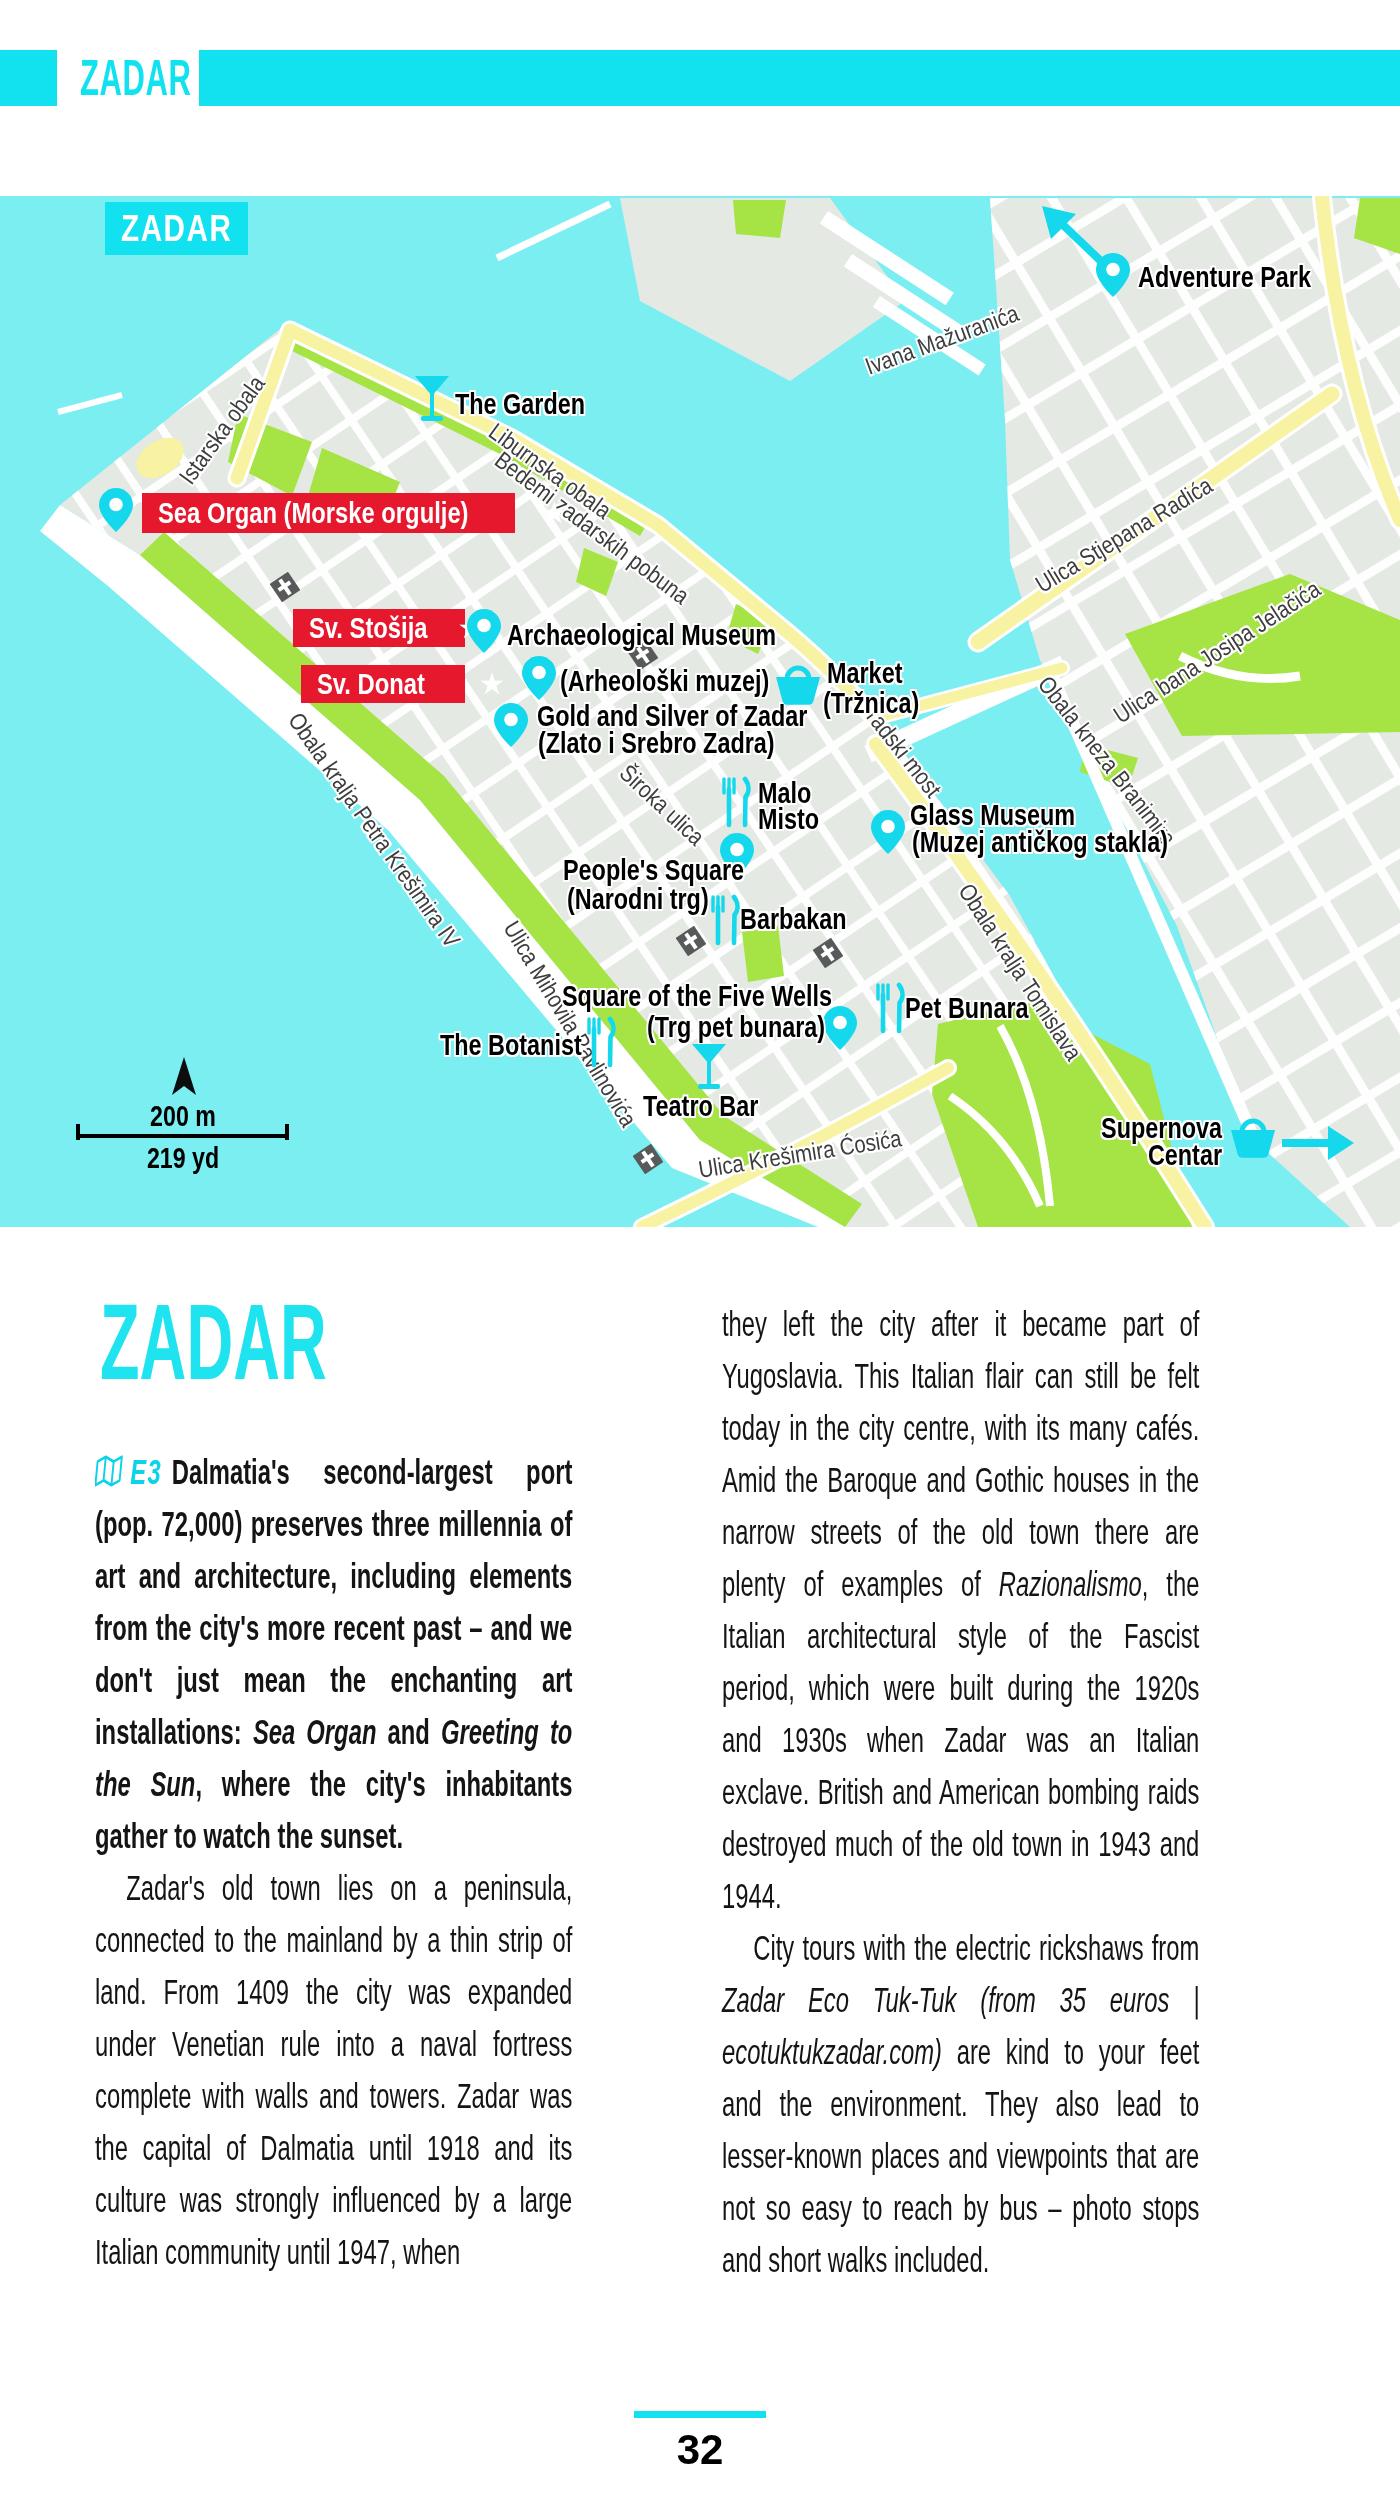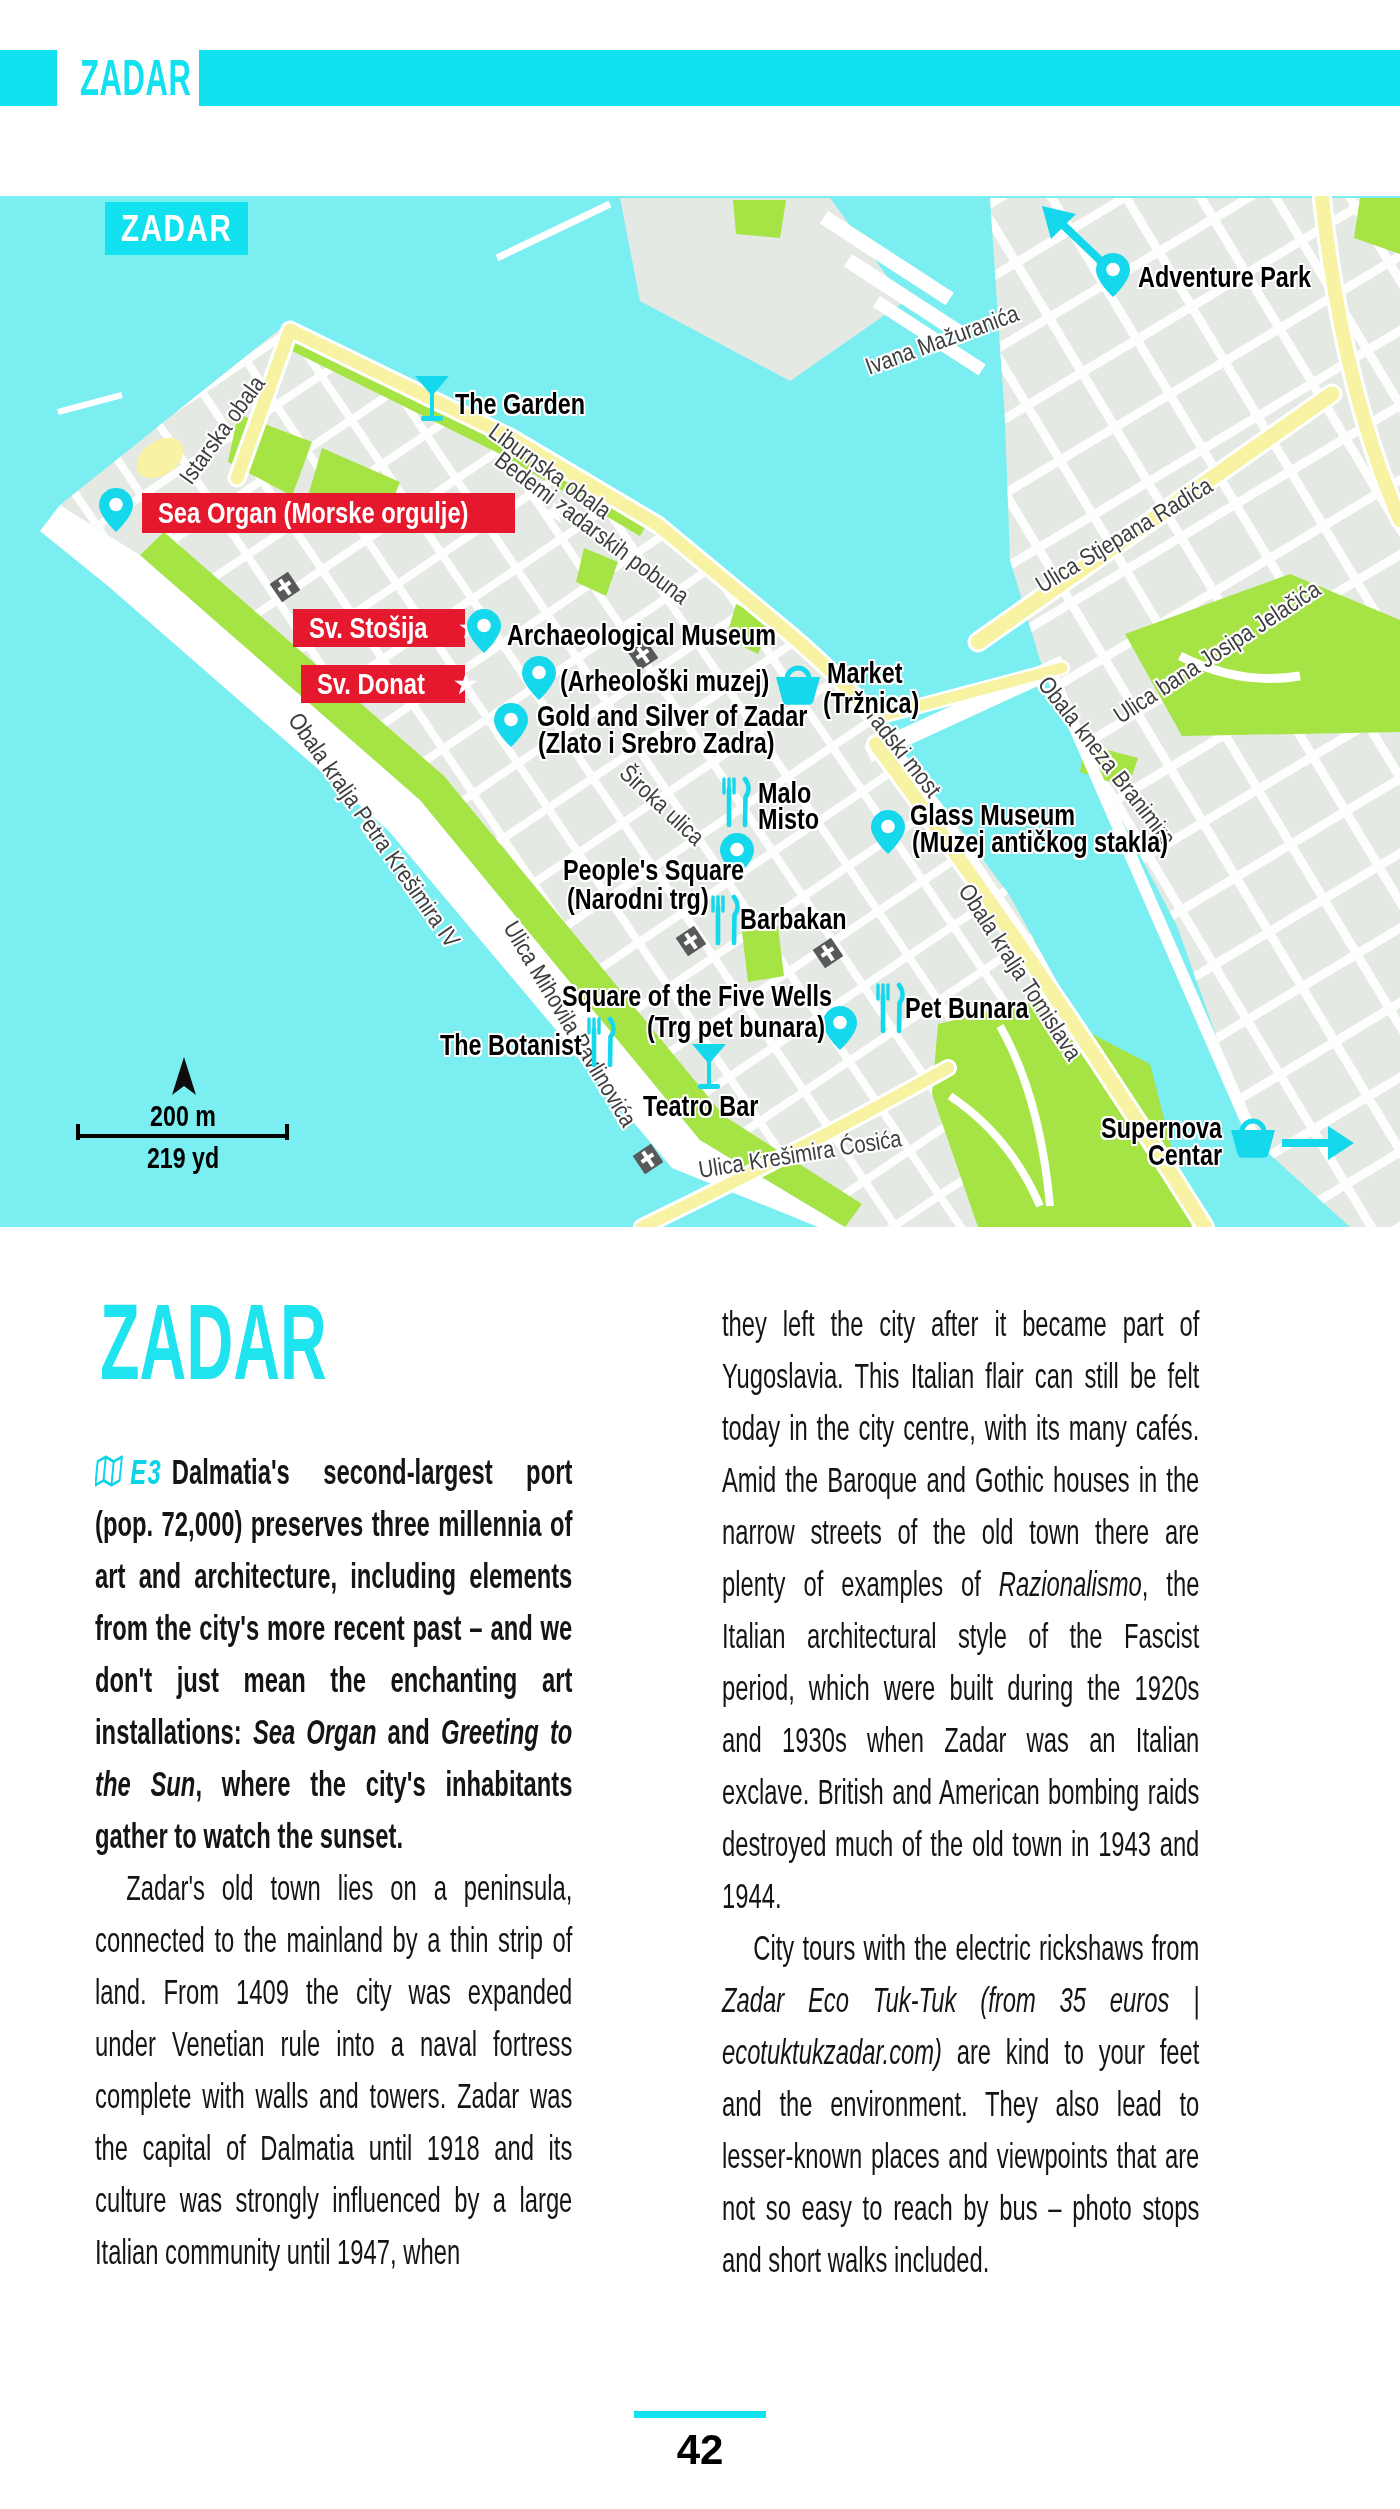--- a/index.html
+++ b/index.html
@@ -205,21 +205,21 @@
       </div>
     <div id="red-layer">
         <div class="red-box" style="left: 142px; top: 297px; width: 373px; height: 40px;">
           <span class="txt">Sea Organ (Morske orgulje)</span>
           <span class="star">★</span>
         </div>
         <div class="red-box" style="left: 293px; top: 413px; width: 172px; height: 38px;">
           <span class="txt">Sv. Stošija</span>
           <span class="star">★</span>
         </div>
-        <div class="red-box" style="left: 301px; top: 469px; width: 164px; height: 38px;">
+        <div class="red-box" style="left: 301px; top: 469px; width: 164px; height: 38px; gap: 26px;">
           <span class="txt">Sv. Donat</span>
           <span class="star">★</span>
         </div>
       </div>
     <div id="poi-layer">
         <div class="micon" style="left: 413px; top: 178px;"><svg width="38" height="50" viewBox="0 0 38 50">
             <g fill="#16d8ec">
               <polygon points="2,2 36,2 19,22"></polygon>
               <rect x="17" y="18" width="4" height="24"></rect>
               <rect x="8" y="42" width="22" height="5" rx="2"></rect>
@@ -345,14 +345,14 @@
       </div>
   </div>
   <div class="abs" style="left:722px;top:1298px">
     <div class="colbody" id="col-right">
         <p class="">they left the city after it became part of Yugoslavia. This Italian flair can still be felt today in the city centre, with its many cafés. Amid the Baroque and Gothic houses in the narrow streets of the old town there are plenty of examples of <em>Razionalismo</em>, the Italian architectural style of the Fascist period, which were built during the 1920s and 1930s when Zadar was an Italian exclave. British and American bombing raids destroyed much of the old town in 1943 and 1944.</p>
         <p class="indent">City tours with the electric rickshaws from <em>Zadar Eco Tuk-Tuk (from 35 euros | ecotuktukzadar.com)</em> are kind to your feet and the environment. They also lead to lesser-known places and viewpoints that are not so easy to reach by bus – photo stops and short walks included.</p>
       </div>
   </div>
 
   <div class="abs pageno-rule"></div>
-  <div class="abs pageno">42</div>
+  <div class="abs pageno">32</div>
 </div>
 
 </body></html>

